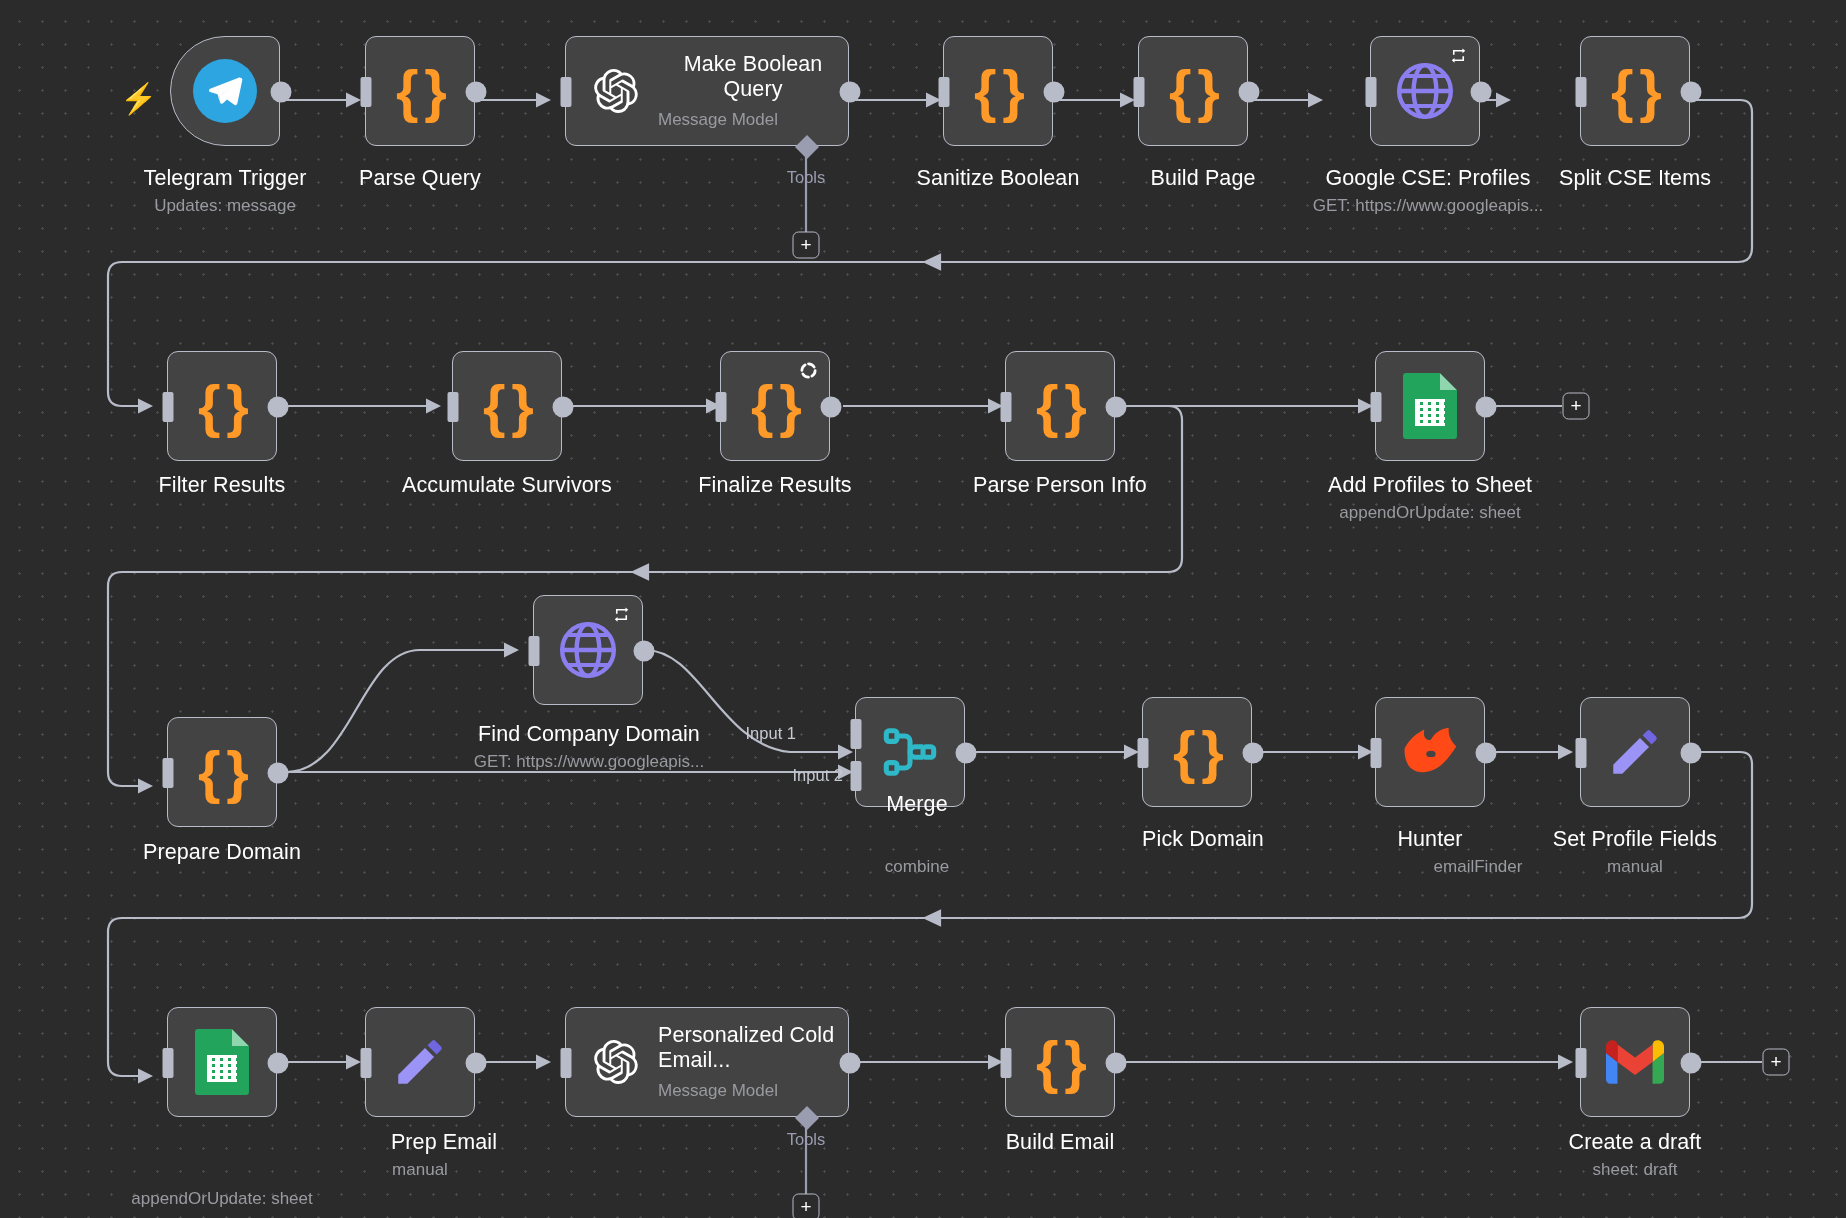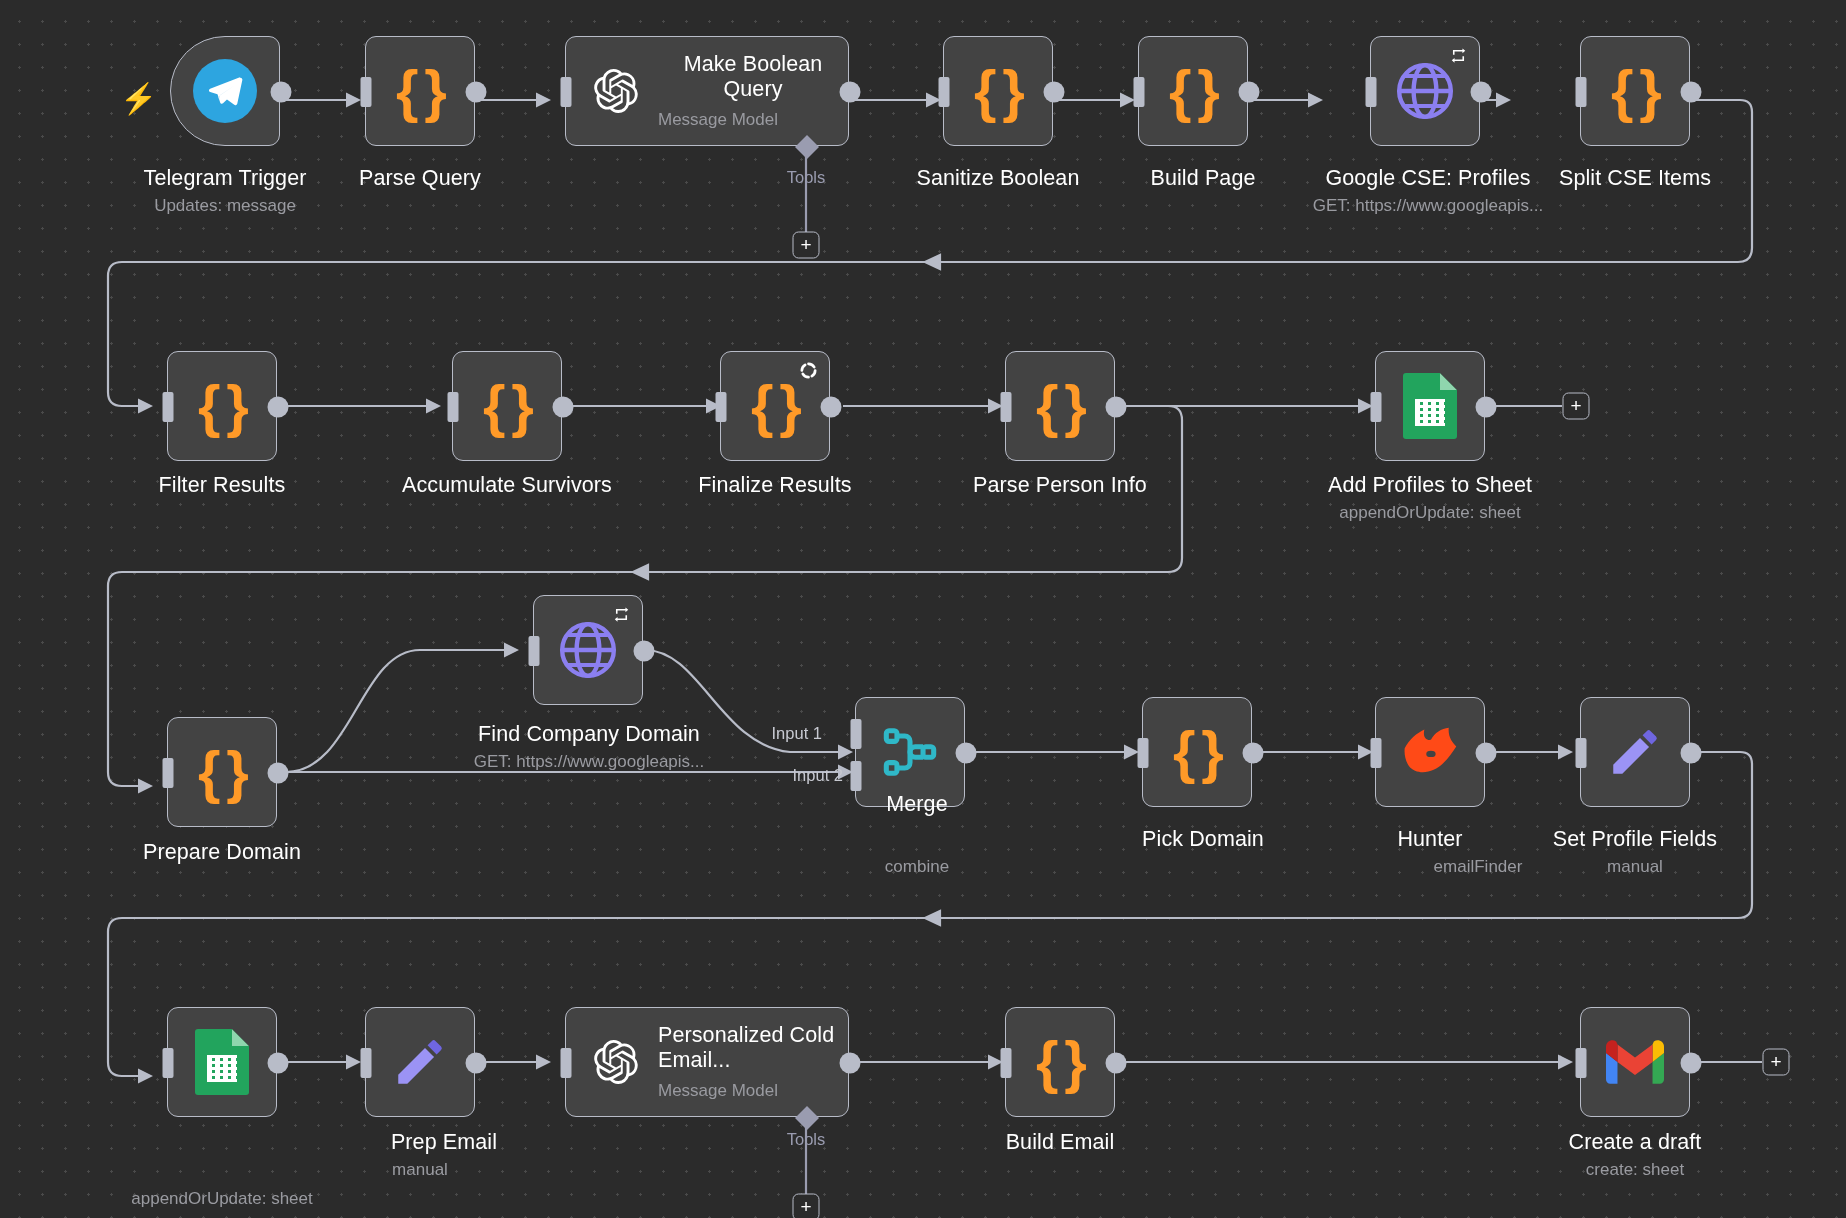--- a/index.html
+++ b/index.html
@@ -322,21 +322,21 @@
         <rect x="2.2" y="16.4" width="4.4" height="4.4" rx="1.1"></rect>
         <rect x="17.4" y="9.8" width="4.4" height="4.4" rx="1.1"></rect>
         <path d="M6.6 5.4h3.2c1.3 0 2.2 1 2.2 2.2v4.4c0 1.2 1 2.2 2.2 2.2h3.2"></path>
         <path d="M6.6 18.6h3.2c1.3 0 2.2-1 2.2-2.2v-4.4c0-1.2 1-2.2 2.2-2.2h3.2"></path>
       </g>
     </svg>
     <div class="inport" style="left:0px; top:36px;"></div>
     <div class="inport" style="left:0px; top:78px;"></div>
     <div class="ep" style="left:110px; top:55px;"></div>
   </div>
-  <div class="porttag" style="left:822px; top:733px;">Input 1</div>
+  <div class="porttag" style="left:796px; top:733px;">Input 1</div>
   <div class="porttag" style="left:843px; top:775px;">Input 2</div>
   <div class="label" style="left:917px; top:792px;">Merge</div>
   <div class="sublabel" style="left:917px; top:857px;">combine</div>
 
   <div class="node sq" style="left:1142px; top:697px;">
     <div class="braces">{ }</div>
     <div class="inport" style="left:0px; top:55px;"></div>
     <div class="ep" style="left:110px; top:55px;"></div>
   </div>
   <div class="label" style="left:1203px; top:827px;">Pick Domain</div>
@@ -412,16 +412,16 @@
       <path fill="#4285f4" d="M3.5 36h6V18L0 10.5v22A3.5 3.5 0 0 0 3.5 36Z"></path>
       <path fill="#34a853" d="M38.5 36h6a3.5 3.5 0 0 0 3.5-3.5v-22L38.5 18v18Z"></path>
       <path fill="#fbbc04" d="M38.5 3.5V18L48 10.5V5.25C48 .92 43.06-1.55 39.6 1.05L38.5 3.5Z"></path>
       <path fill="#ea4335" d="M9.5 18V3.5L24 14.25 38.5 3.5V18L24 28.75 9.5 18Z"></path>
       <path fill="#c5221f" d="M0 5.25V10.5L9.5 18V3.5L8.4 1.05C4.94-1.55 0 .92 0 5.25Z"></path>
     </svg>
     <div class="inport" style="left:0px; top:55px;"></div>
     <div class="ep" style="left:110px; top:55px;"></div>
   </div>
   <div class="label" style="left:1635px; top:1130px;">Create a draft</div>
-  <div class="sublabel" style="left:1635px; top:1160px;">create: sheet</div>
+  <div class="sublabel" style="left:1635px; top:1160px;">sheet: draft</div>
   <div class="plusbtn" style="left:1776px; top:1062px;">+</div>
 
 </div>
 
 </body></html>

